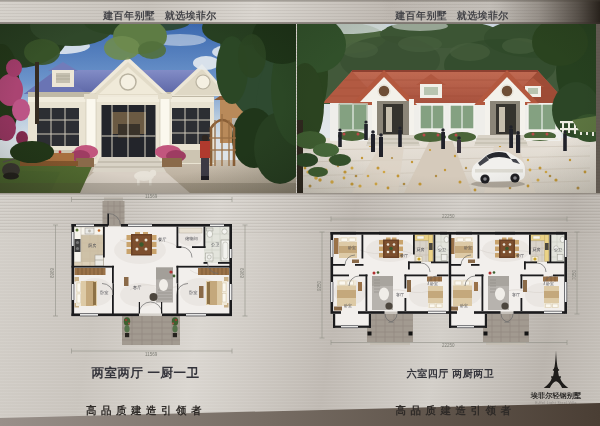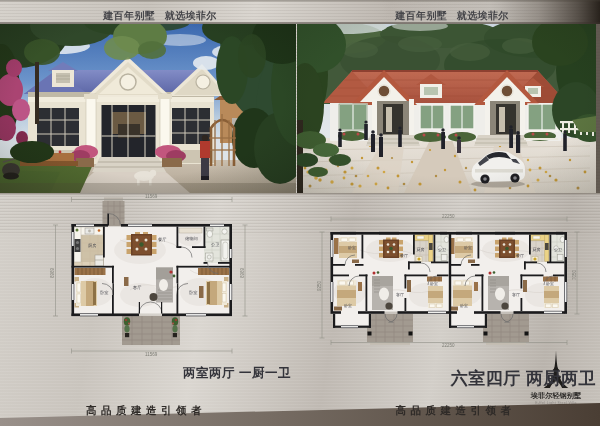--- a/index.html
+++ b/index.html
@@ -1150,21 +1150,21 @@
 
 <text x="556" y="403.5" font-family="Liberation Sans, sans-serif" font-size="3.4" fill="#8a8580" text-anchor="middle" letter-spacing="0.4">E-ffel Light Steel Villa</text>
 
 <polygon points="0,418 600,403 600,426 0,426" fill="url(#botbar)"></polygon>
 </svg>
 
 <div class="t" style="left:12px;top:9px;width:296px;text-align:center;font-size:10px;font-weight:bold;color:#46464a;letter-spacing:0.4px">建百年别墅&nbsp;&nbsp;&nbsp;就选埃菲尔</div>
 
 <div class="t" style="left:302px;top:9px;width:300px;text-align:center;font-size:10px;font-weight:bold;color:#46464a;letter-spacing:0.4px">建百年别墅&nbsp;&nbsp;&nbsp;就选埃菲尔</div>
 
-<div class="t" style="left:0;top:365px;width:291px;text-align:right;font-size:12.5px;color:#33333a;font-weight:bold;letter-spacing:0.5px">两室两厅 一厨一卫</div>
-
-<div class="t" style="left:305px;top:366.5px;width:291px;text-align:right;font-size:17px;color:#33333a;font-weight:bold;letter-spacing:0.5px">六室四厅 两厨两卫</div>
+<div class="t" style="left:0;top:365px;width:291px;text-align:center;font-size:12.5px;color:#33333a;font-weight:bold;letter-spacing:0.5px">两室两厅 一厨一卫</div>
+
+<div class="t" style="left:305px;top:366.5px;width:291px;text-align:center;font-size:10px;color:#33333a;font-weight:bold;letter-spacing:0.5px">六室四厅 两厨两卫</div>
 
 <div class="t" style="left:0;top:404px;width:292px;text-align:center;font-size:10.5px;font-weight:bold;color:#2f2b28;letter-spacing:4.5px">高品质建造引领者</div>
 
 <div class="t" style="left:302px;top:404px;width:307px;text-align:center;font-size:10.5px;font-weight:bold;color:#2f2b28;letter-spacing:4.5px">高品质建造引领者</div>
 
 </div>
 
 </body></html>

